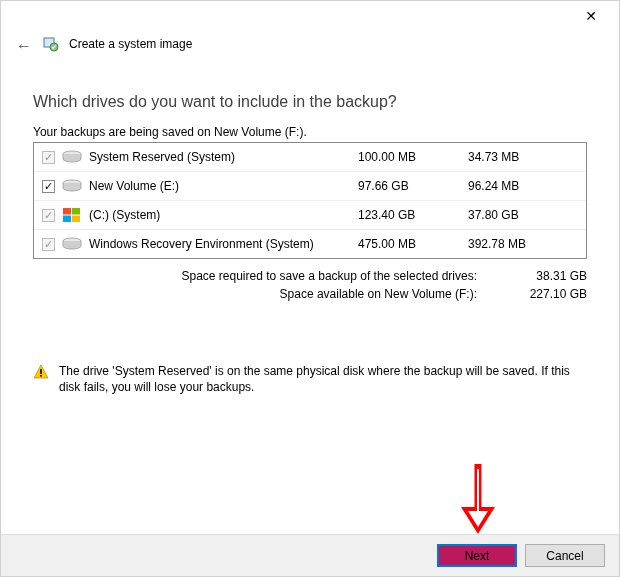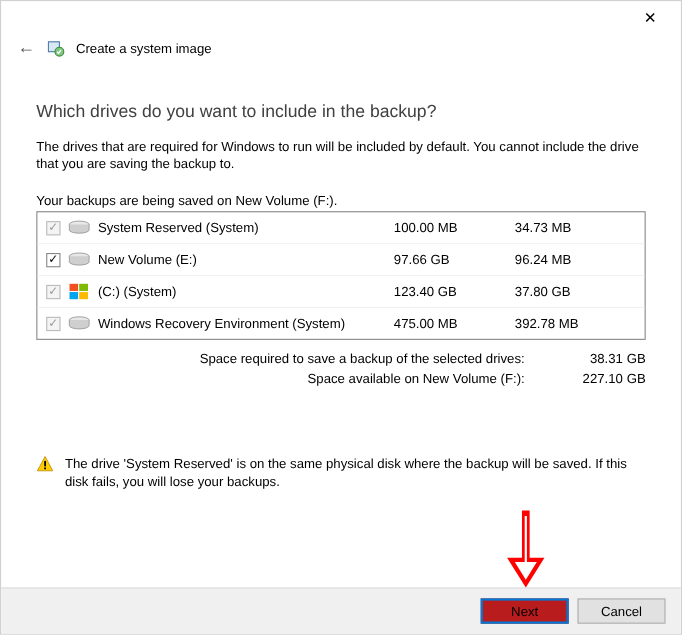--- a/index.html
+++ b/index.html
@@ -169,21 +169,21 @@
     min-width: 80px;
     height: 23px;
     font-size: 12px;
     background: #e1e1e1;
     border: 1px solid #adadad;
     padding: 0 12px;
     font-family: inherit;
   }
   .btn.primary {
     border: 2px solid #0078d7;
-    background: #b91c1c;
+    background: #be185d;
   }
   .red-arrow {
     position: absolute;
     pointer-events: none;
   }
 </style>
 </head>
 <body>
 
 <div class="titlebar">
@@ -197,21 +197,20 @@
       <rect x="1" y="2" width="10" height="9" fill="#d9e8f5" stroke="#4a7aa8" stroke-width="1"></rect>
       <circle cx="11" cy="11" r="4" fill="#7fc67f" stroke="#3a8a3a" stroke-width="1"></circle>
       <path d="M9 11 l1.2 1.5 l2.3 -3" stroke="#fff" stroke-width="1.3" fill="none"></path>
     </svg>
   </span>
   <span class="wizard-title">Create a system image</span>
 </div>
 
 <div class="content">
   <div class="heading">Which drives do you want to include in the backup?</div>
-  <div class="desc">The drives that are required for Windows to run will be included by default. You cannot include the drive that you are saving the backup to.</div>
   <div class="save-location">Your backups are being saved on New Volume (F:).</div>
 
   <div class="drive-table">
     <div id="rows">
         <div class="tbl-row">
           <div class="col-drive">
             <span class="chk disabled">✓</span>
             <span class="drive-icon">
               <svg width="22" height="14" viewBox="0 0 22 14">
                 <ellipse cx="11" cy="4" rx="9" ry="3" fill="#e8e8e8" stroke="#999" stroke-width="0.8"></ellipse>

